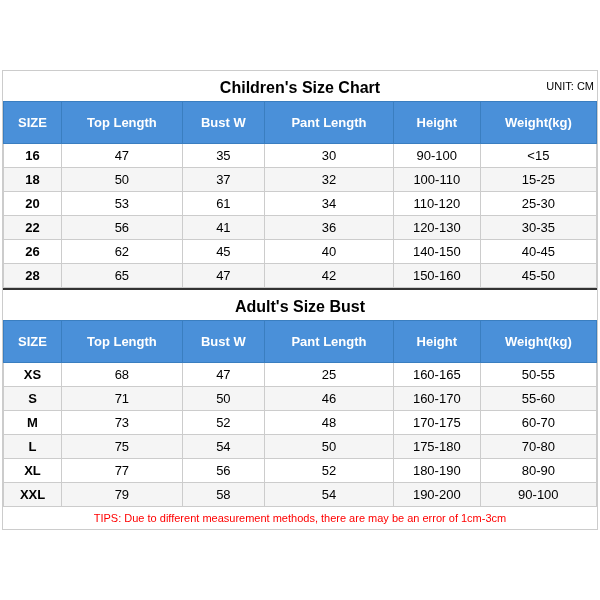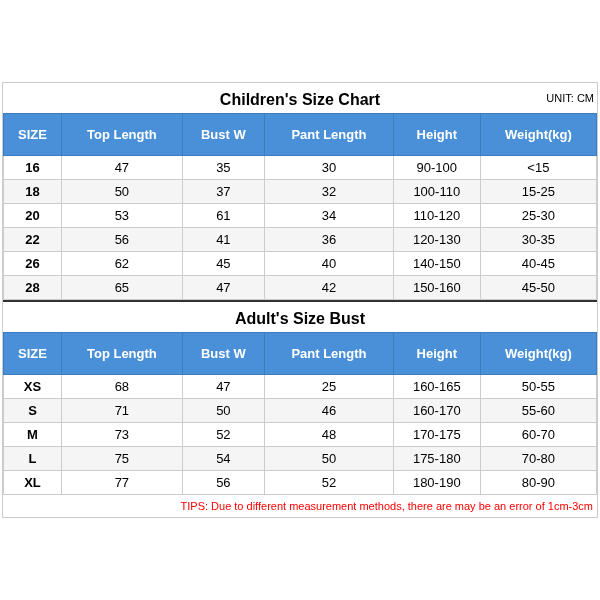--- a/index.html
+++ b/index.html
@@ -56,21 +56,21 @@
     tr:nth-child(even) td {
       background: #f5f5f5;
     }
     tr:nth-child(odd) td {
       background: #fff;
     }
     td:first-child {
       font-weight: bold;
     }
     .tips {
-      text-align: right;
+      text-align: center;
       color: red;
       font-size: 11px;
       padding: 5px 4px;
     }
     .section-divider {
       border-top: 2px solid #333;
     }
   </style>
 </head>
 <body>
@@ -194,18 +194,26 @@
           <td>70-80</td>
         </tr>
         <tr>
           <td>XL</td>
           <td>77</td>
           <td>56</td>
           <td>52</td>
           <td>180-190</td>
           <td>80-90</td>
         </tr>
+        <tr>
+          <td>XXL</td>
+          <td>79</td>
+          <td>58</td>
+          <td>54</td>
+          <td>190-200</td>
+          <td>90-100</td>
+        </tr>
       </tbody>
   </table>
 
   <div class="tips">TIPS: Due to different measurement methods, there are may be an error of 1cm-3cm</div>
 
 </div>
 
 </body></html>

